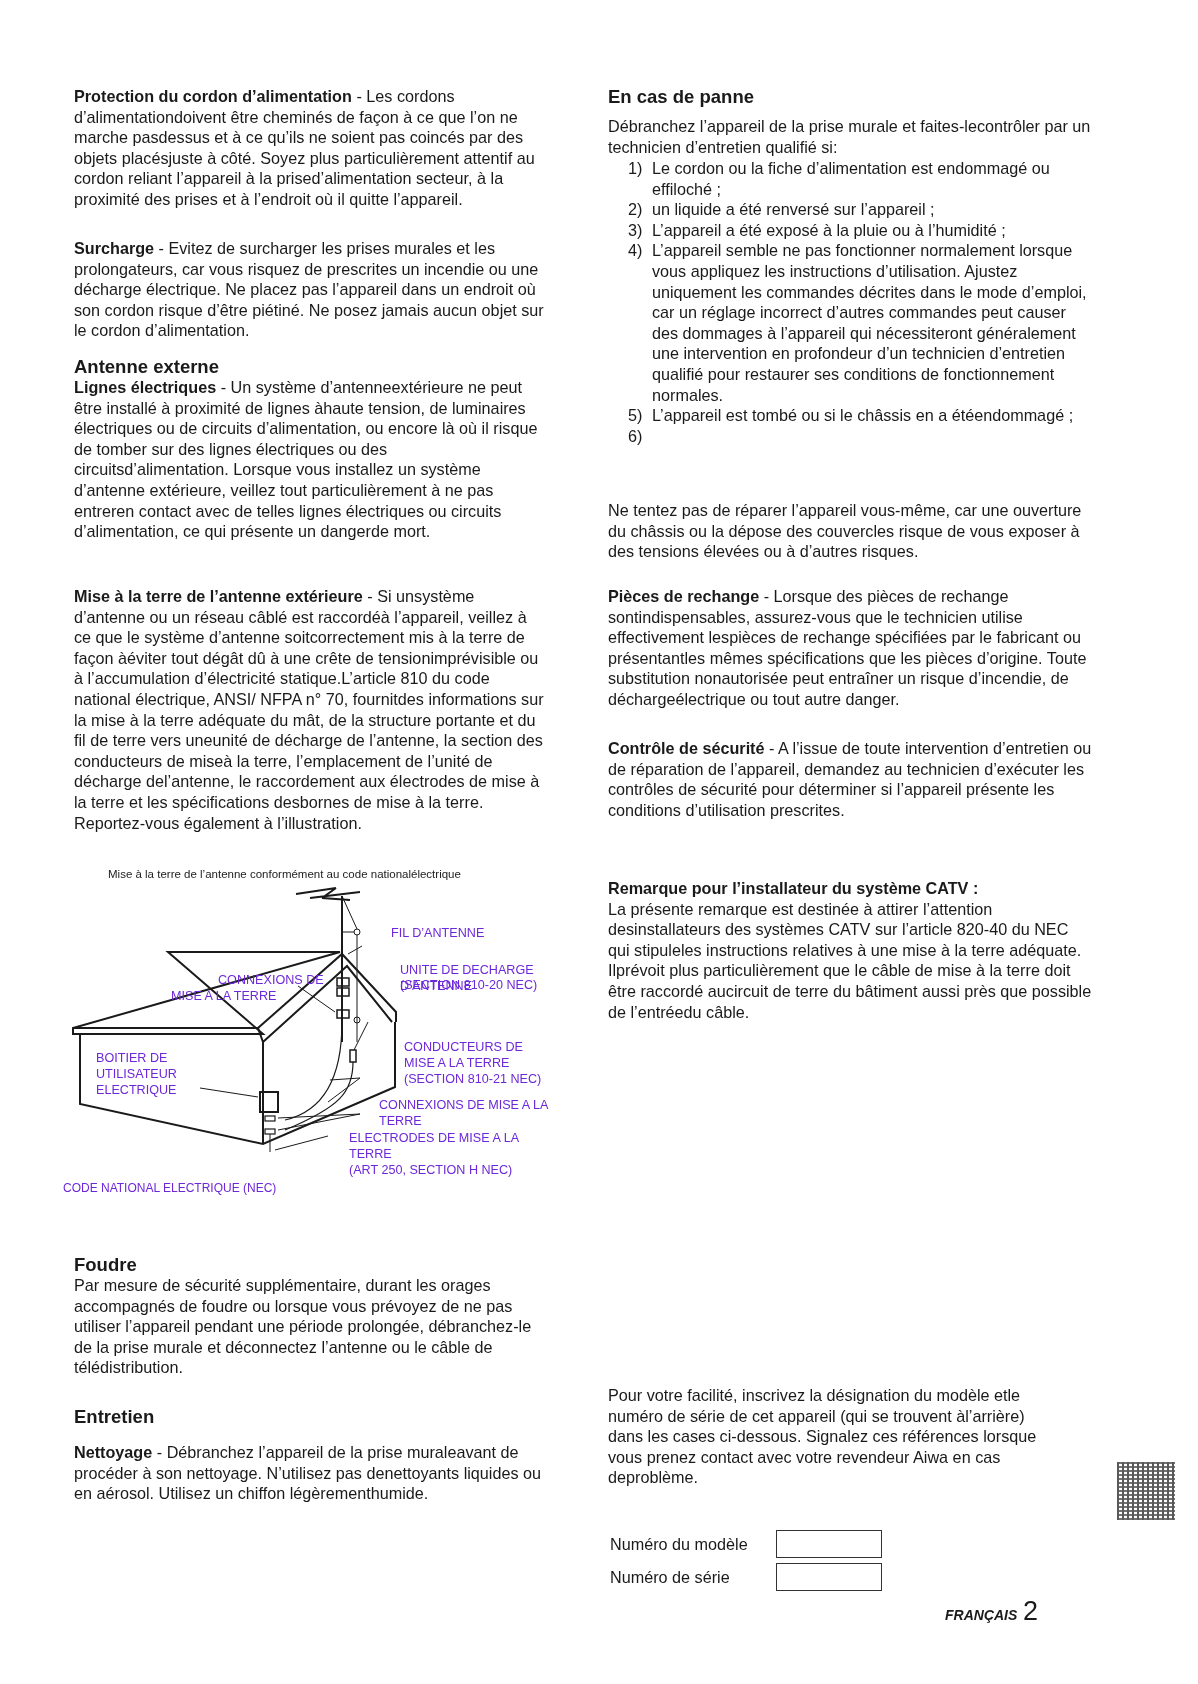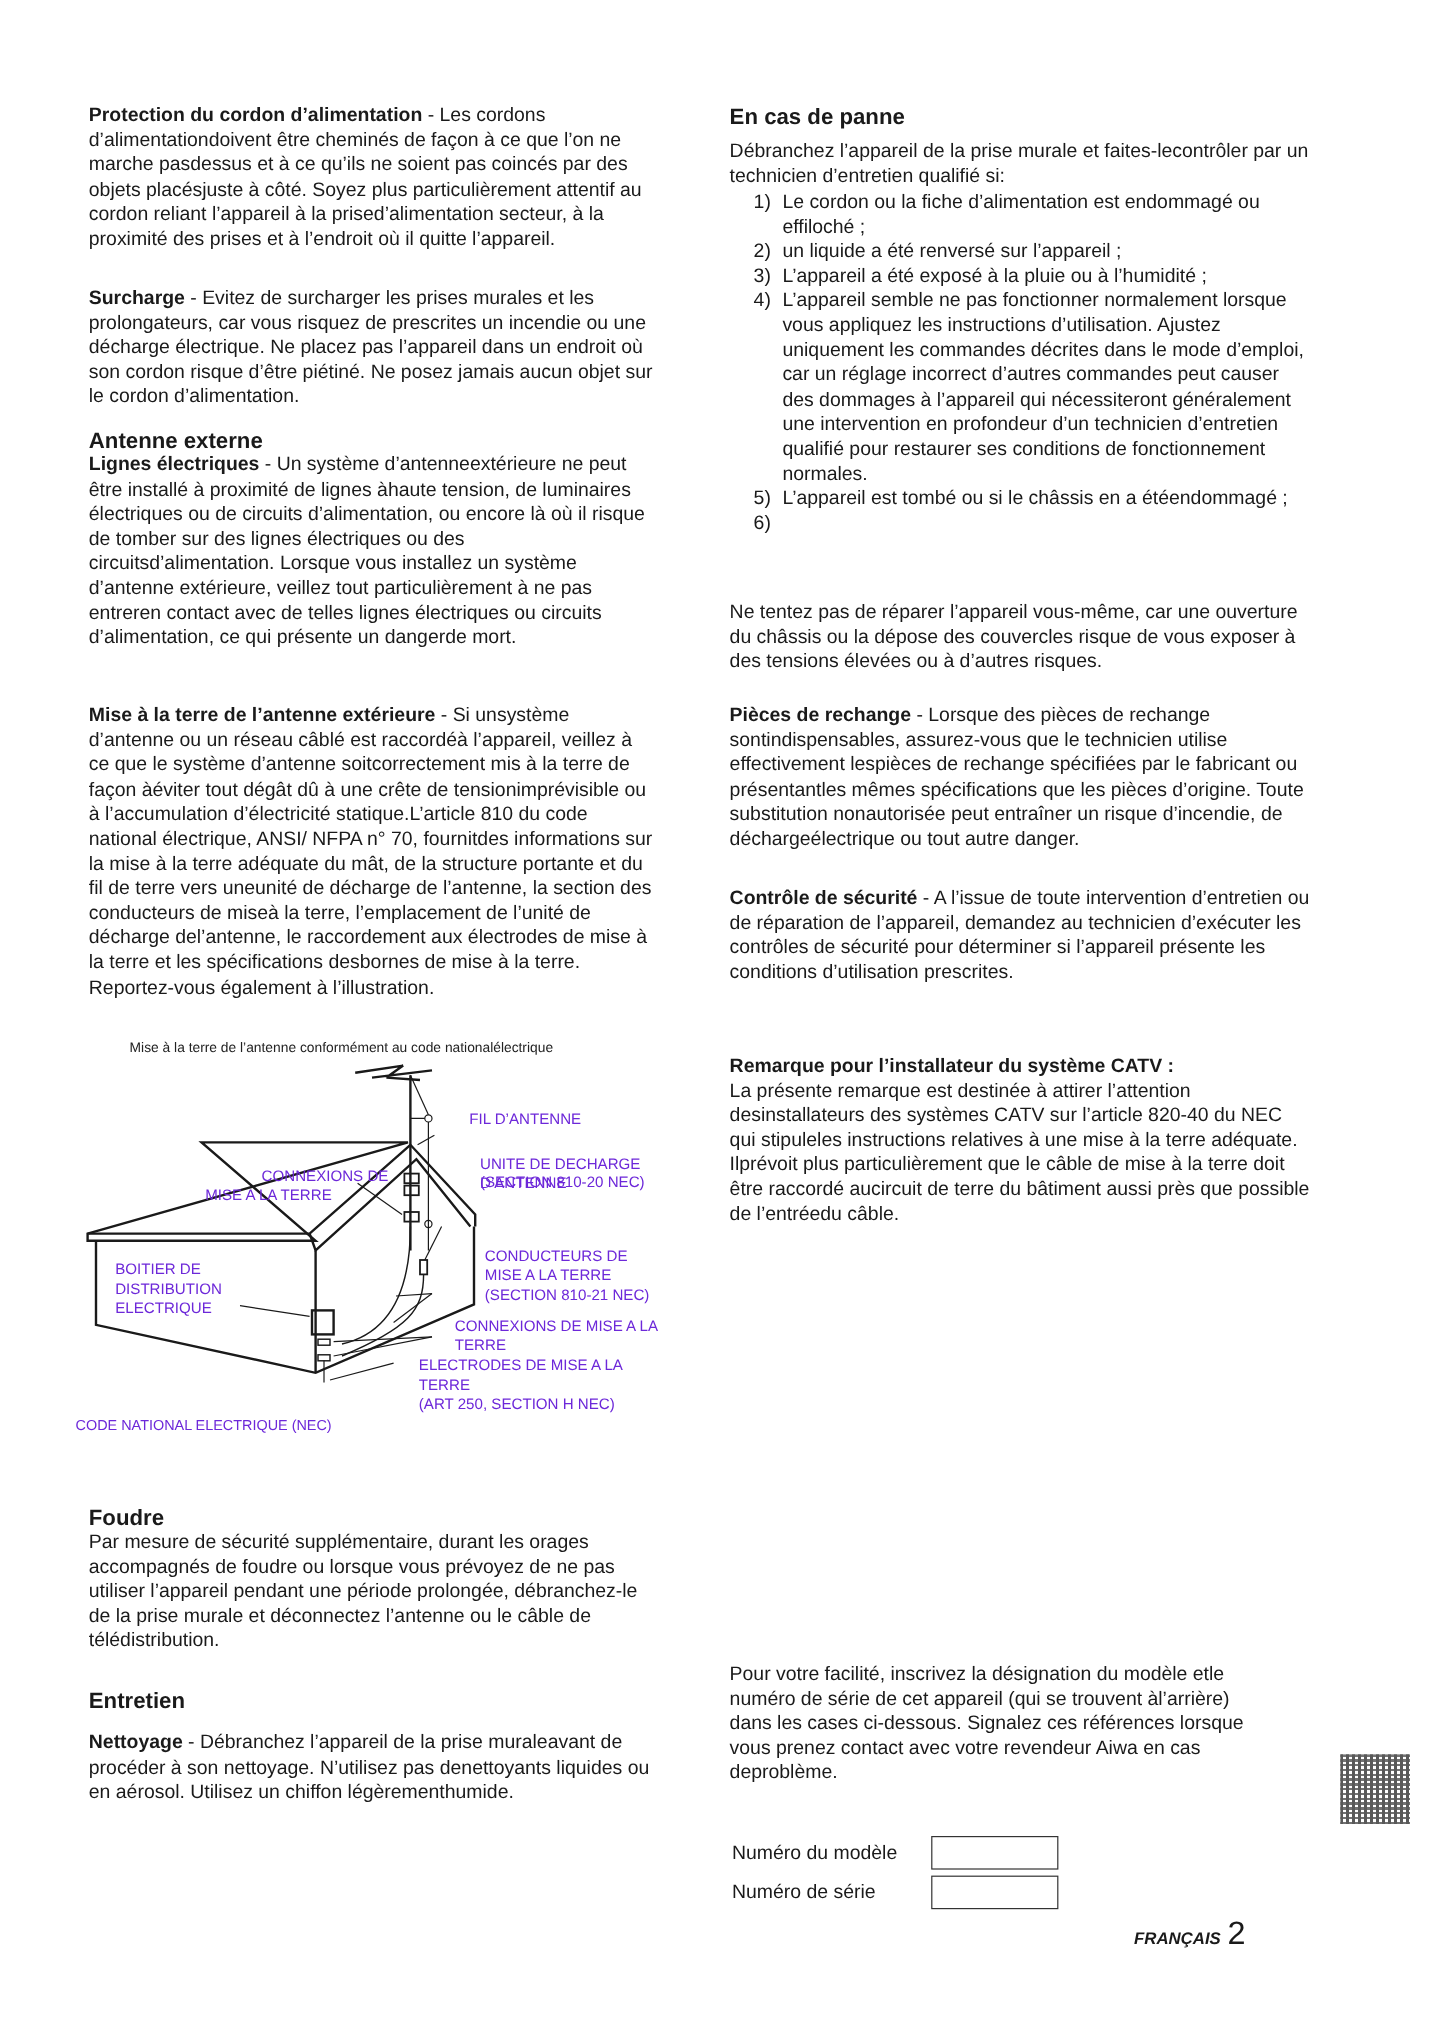--- a/index.html
+++ b/index.html
@@ -101,21 +101,21 @@
     </g>
   </svg>
 
   <div class="diag-label" style="left:331px; top:57px;">FIL D’ANTENNE</div>
   <div class="diag-label" style="left:340px; top:94px;">UNITE DE DECHARGE</div>
   <div class="diag-label" style="left:340px; top:110px;">D’ANTENNE</div>
   <div class="diag-label" style="left:340px; top:109px;">(SECTION 810-20 NEC)</div>
   <div class="diag-label" style="left:122px; top:104px;margin-left:36px;">CONNEXIONS DE</div>
   <div class="diag-label" style="left:111px; top:120px;">MISE A LA TERRE</div>
   <div class="diag-label" style="left:36px; top:182px;">BOITIER DE</div>
-  <div class="diag-label" style="left:36px; top:198px;">DISTRIBUTION</div>
+  <div class="diag-label" style="left:36px; top:198px;">UTILISATEUR</div>
   <div class="diag-label" style="left:36px; top:214px;">ELECTRIQUE</div>
   <div class="diag-label" style="left:344px; top:171px;">CONDUCTEURS DE</div>
   <div class="diag-label" style="left:344px; top:187px;">MISE A LA TERRE</div>
   <div class="diag-label" style="left:344px; top:203px;">(SECTION 810-21 NEC)</div>
   <div class="diag-label" style="left:319px; top:229px;">CONNEXIONS DE MISE A LA</div>
   <div class="diag-label" style="left:319px; top:245px;">TERRE</div>
   <div class="diag-label" style="left:289px; top:262px;">ELECTRODES DE MISE A LA</div>
   <div class="diag-label" style="left:289px; top:278px;">TERRE</div>
   <div class="diag-label" style="left:289px; top:294px;">(ART 250, SECTION H NEC)</div>
   <div class="diag-label" style="left:3px; top:312px; font-size:12px;">CODE NATIONAL ELECTRIQUE (NEC)</div>

